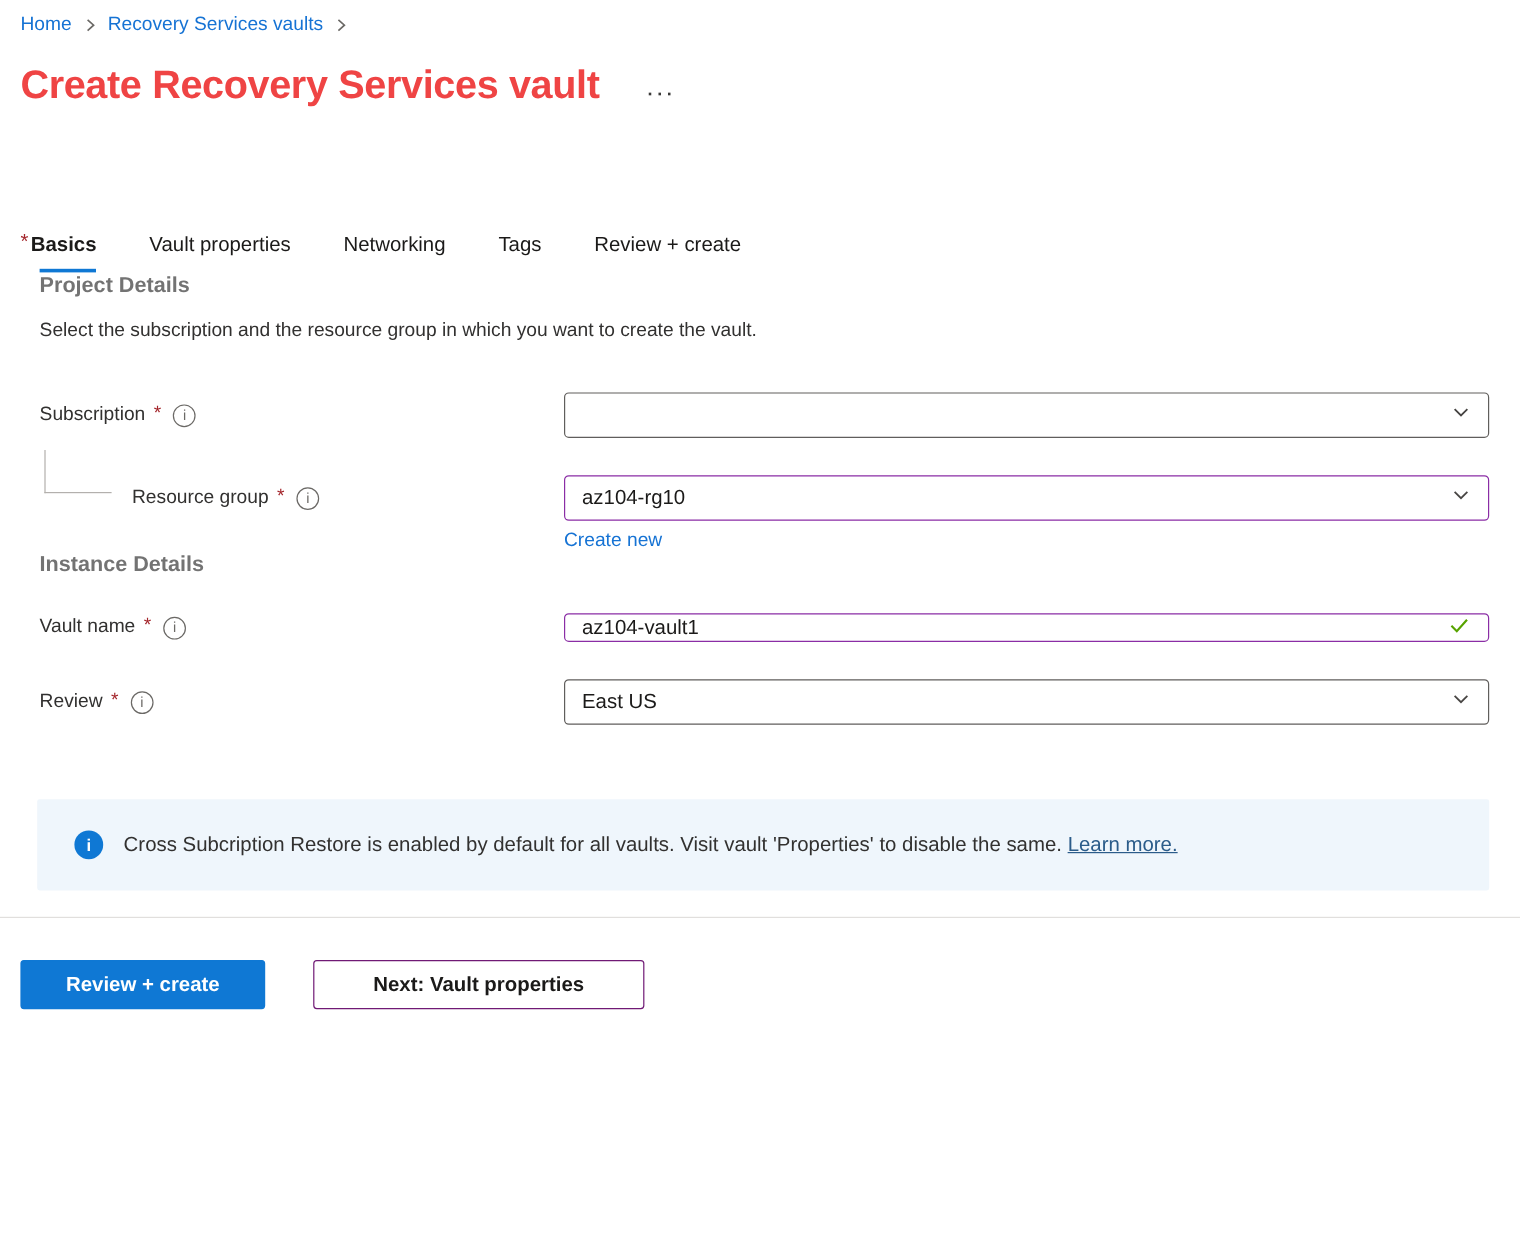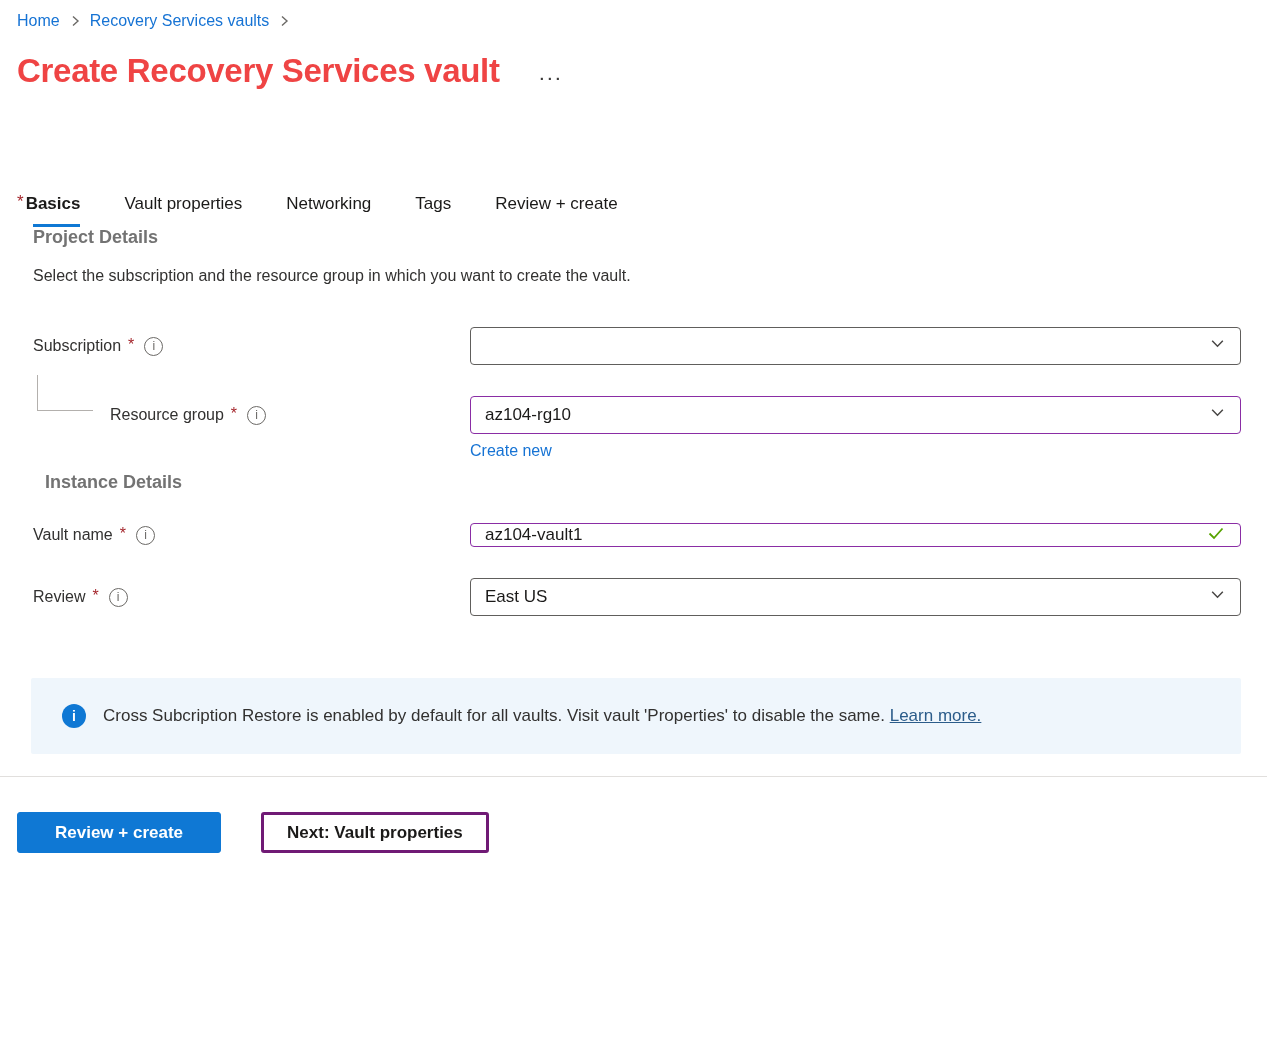--- a/index.html
+++ b/index.html
@@ -83,21 +83,21 @@
   .banner-text { font-size:17px; color:#323130; }
   .banner-text a { color:#2b5c8a; text-decoration:underline; cursor:pointer; }
 
   .divider { border:none; border-top:1px solid #e1dfdd; margin:22px -26px 0 -17px; }
 
   
   .footer { margin-top:35px; display:flex; gap:40px; }
   .btn { height:41px; font-size:17px; font-weight:600; border-radius:3px; cursor:pointer;
          font-family:inherit; }
   .btn-primary { background:#0f78d4; color:#ffffff; border:1px solid #0f78d4; padding:0 37px; }
-  .btn-secondary { background:#ffffff; color:#1b1a19; border:3px solid #701a75; padding:0 23px; }
+  .btn-secondary { background:#ffffff; color:#1b1a19; border:1px solid #701a75; padding:0 49px; }
 </style>
 </head>
 <body>
 
 <div class="page">
 
   <nav class="breadcrumb">
     <a>Home</a>
     <span class="crumb-sep">
       <svg width="12" height="14" viewBox="0 0 12 14">
@@ -173,21 +173,21 @@
           <span class="chevron">
             <svg width="17" height="17" viewBox="0 0 16 16">
                 <path d="M3 5.5 L8 10.5 L13 5.5" fill="none" stroke="#484644" stroke-width="1.4"></path>
               </svg>
           </span>
         </div>
       </div>
       <a class="create-new">Create new</a>
     </div>
 
-    <h2 class="section-heading instance-heading" style="margin:12px">Instance Details</h2>
+    <h2 class="section-heading instance-heading" style="margin:0">Instance Details</h2>
 
     <div class="fields">
 
       <div class="field-row row-vault-name">
         <div class="field-label">
           <span>Vault name</span>
           <span class="req">*</span>
           <span class="info-icon">i</span>
         </div>
         <div class="input-wrap">

